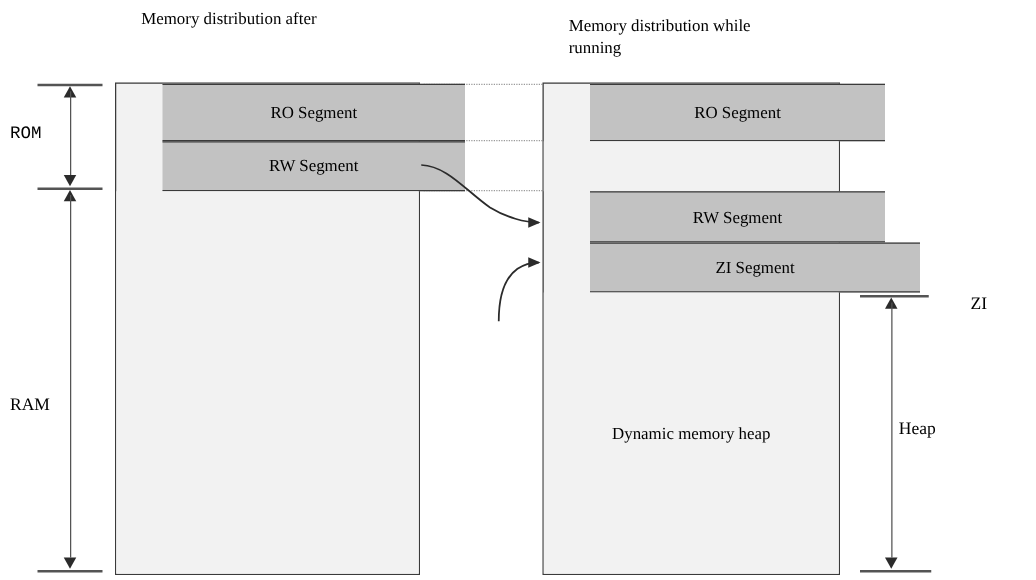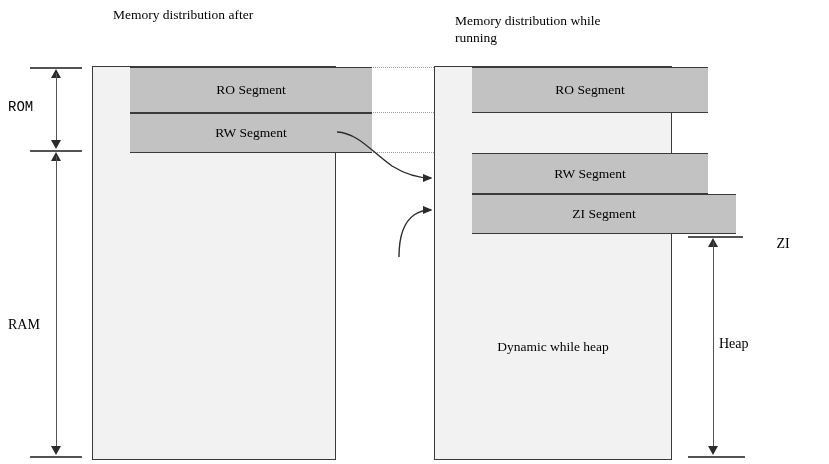--- a/index.html
+++ b/index.html
@@ -141,21 +141,21 @@
     <div class="seg empty" style="top:46px; height:40px; width:236px;">
       <span></span>
     </div>
     <div class="seg filled" style="top:86px; height:41px; width:236px;">
       <span>RW Segment</span>
     </div>
     <div class="seg filled" style="top:127px; height:40px; width:264px;align-items:center;">
       <span>ZI Segment</span>
     </div>
     <div class="seg empty" style="top:167px; height:225px; width:236px;">
-      <span>Dynamic while heap</span>
+      <span>Dynamic memory heap</span>
     </div>
   </div>
 
   <div class="tick" style="left:30px; top:67px;  width:52px;"></div>
   <div class="tick" style="left:30px; top:150px; width:52px;"></div>
 
   <div class="arrowhead arrow-up" style="left:51px; top:69px;"></div>
   <div class="vline" style="left:56px; top:73px; height:70px;"></div>
   <div class="arrowhead arrow-down" style="left:51px; top:140px;"></div>
 

